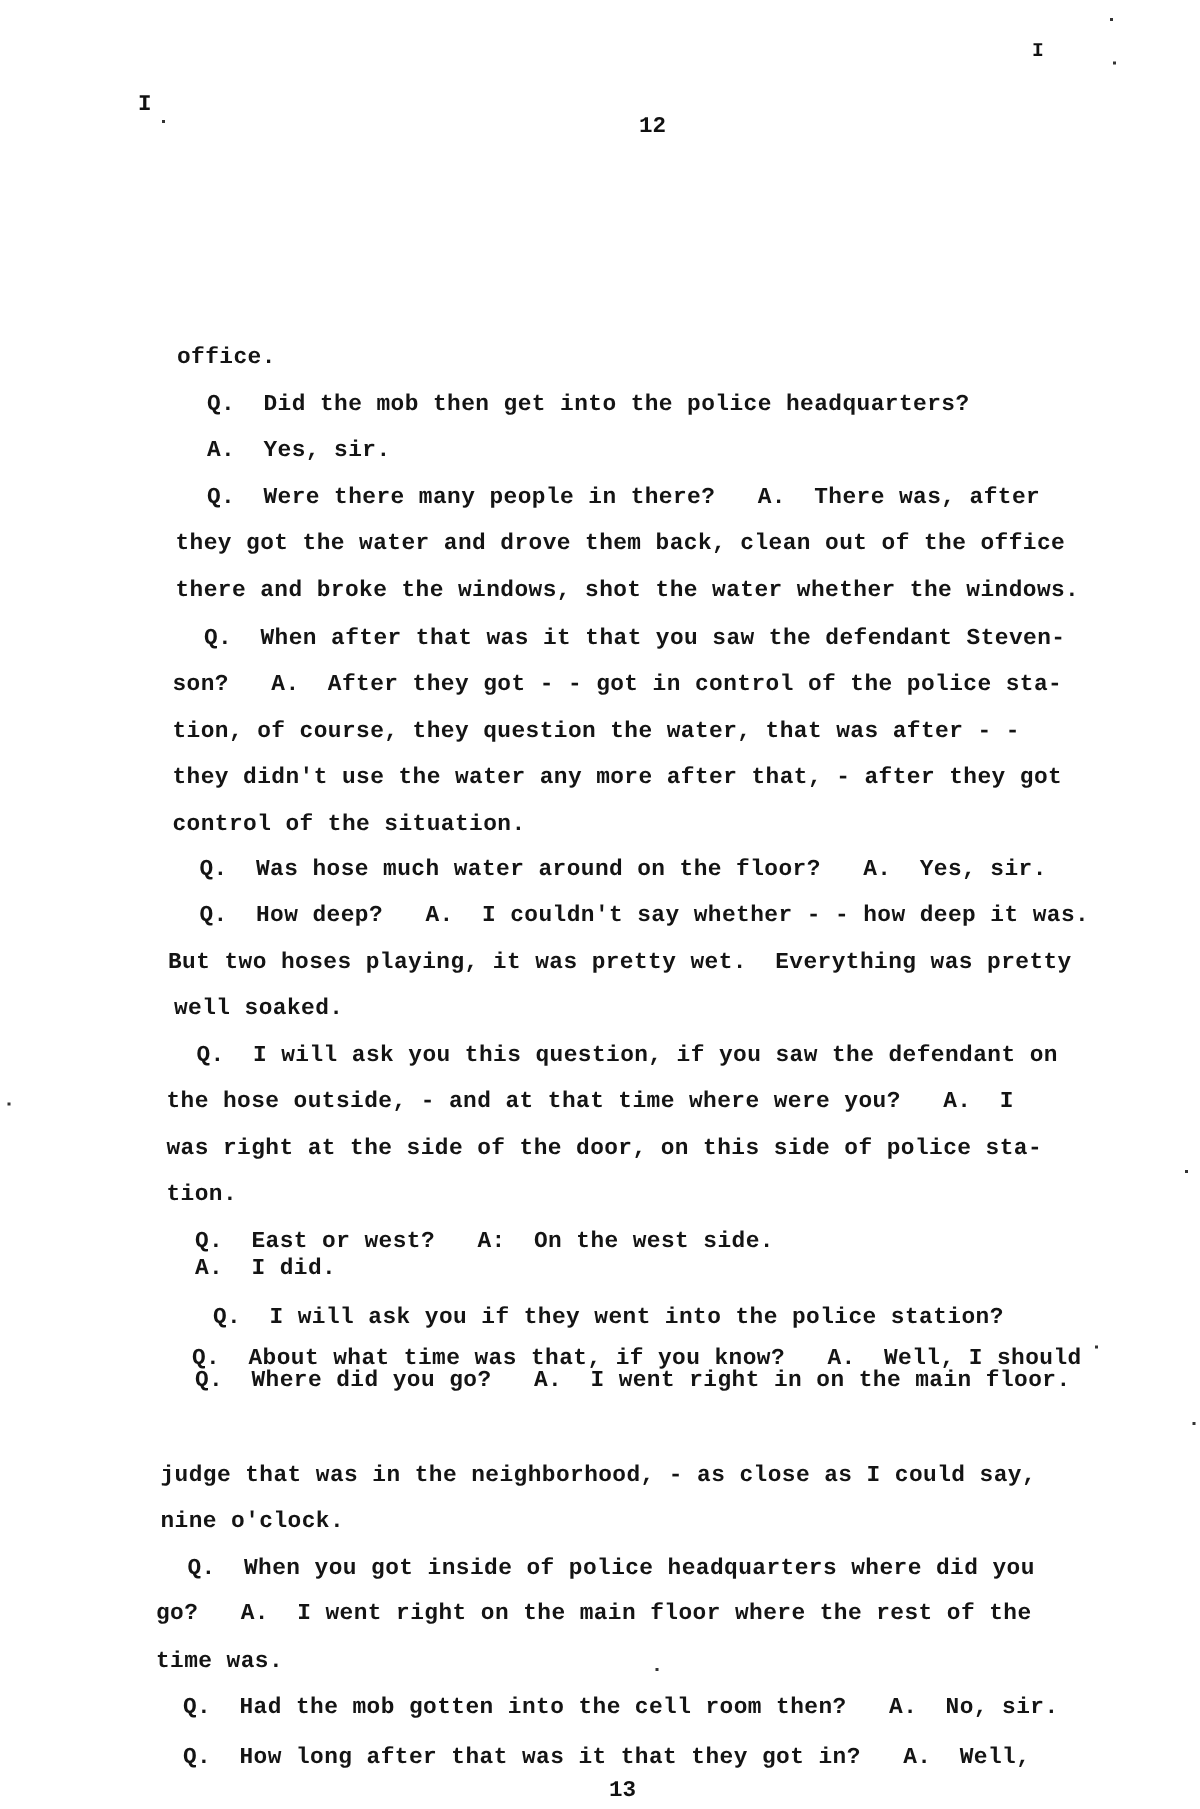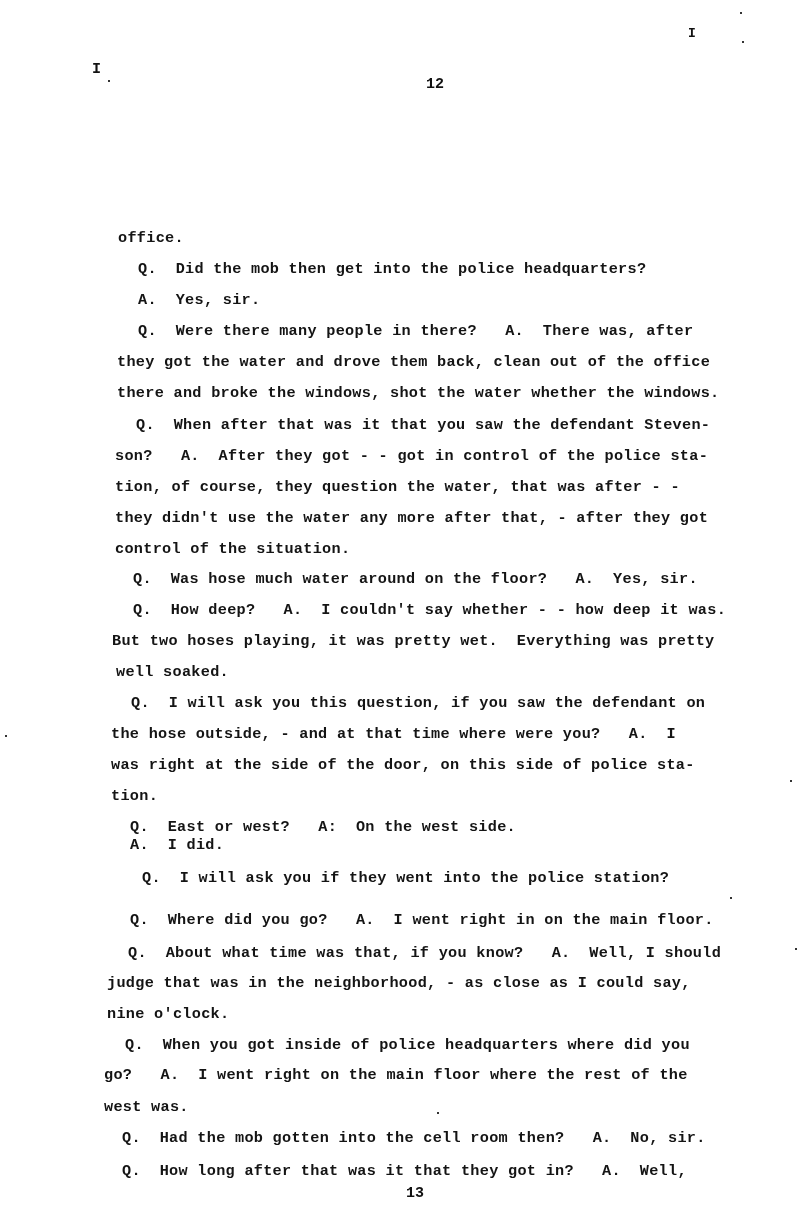--- a/index.html
+++ b/index.html
@@ -79,26 +79,26 @@
       <div class="line" style="left: 112px; top: 634px; text-align: center;">But two hoses playing, it was pretty wet.  Everything was pretty</div>
       <div class="line" style="left: 116px; top: 665px; text-align: center;">well soaked.</div>
       <div class="line" style="left: 131px; top: 696px;">Q.  I will ask you this question, if you saw the defendant on</div>
       <div class="line" style="left: 111px; top: 727px;">the hose outside, - and at that time where were you?   A.  I</div>
       <div class="line" style="left: 111px; top: 758px;">was right at the side of the door, on this side of police sta-</div>
       <div class="line" style="left: 111px; top: 789px; text-align: center;">tion.</div>
       <div class="line" style="left: 130px; top: 820px;">Q.  East or west?   A:  On the west side.</div>
       <div class="line" style="left: 142px; top: 851px; margin-top: 20px;">Q.  I will ask you if they went into the police station?</div>
       <div class="line" style="left: 130px; top: 838px;">A.  I did.</div>
       <div class="line" style="left: 130px; top: 913px;">Q.  Where did you go?   A.  I went right in on the main floor.</div>
-      <div class="line" style="left: 128px; top: 946px;">Q.  About what time was that, if you know?   A.  Well, I should</div>
+      <div class="line" style="left: 128px; top: 898px;">Q.  About what time was that, if you know?   A.  Well, I should</div>
       <div class="line" style="left: 107px; top: 976px;">judge that was in the neighborhood, - as close as I could say,</div>
       <div class="line" style="left: 107px; top: 1007px;">nine o'clock.</div>
       <div class="line" style="left: 125px; top: 1038px;">Q.  When you got inside of police headquarters where did you</div>
       <div class="line" style="left: 104px; top: 1068px;">go?   A.  I went right on the main floor where the rest of the</div>
-      <div class="line" style="left: 104px; top: 1100px;">west was.</div>
+      <div class="line" style="left: 104px; top: 1100px;">time was.</div>
       <div class="line" style="left: 122px; top: 1131px;">Q.  Had the mob gotten into the cell room then?   A.  No, sir.</div>
       <div class="line" style="left: 122px; top: 1164px;">Q.  How long after that was it that they got in?   A.  Well,</div>
     </div>
 
   <span class="page-num page-num-bottom">13</span>
 
   <span class="speck" style="left:740px;top:12px"></span>
   <span class="speck" style="left:742px;top:41px"></span>
   <span class="speck" style="left:108px;top:80px"></span>
   <span class="speck" style="left:5px;top:735px"></span>

